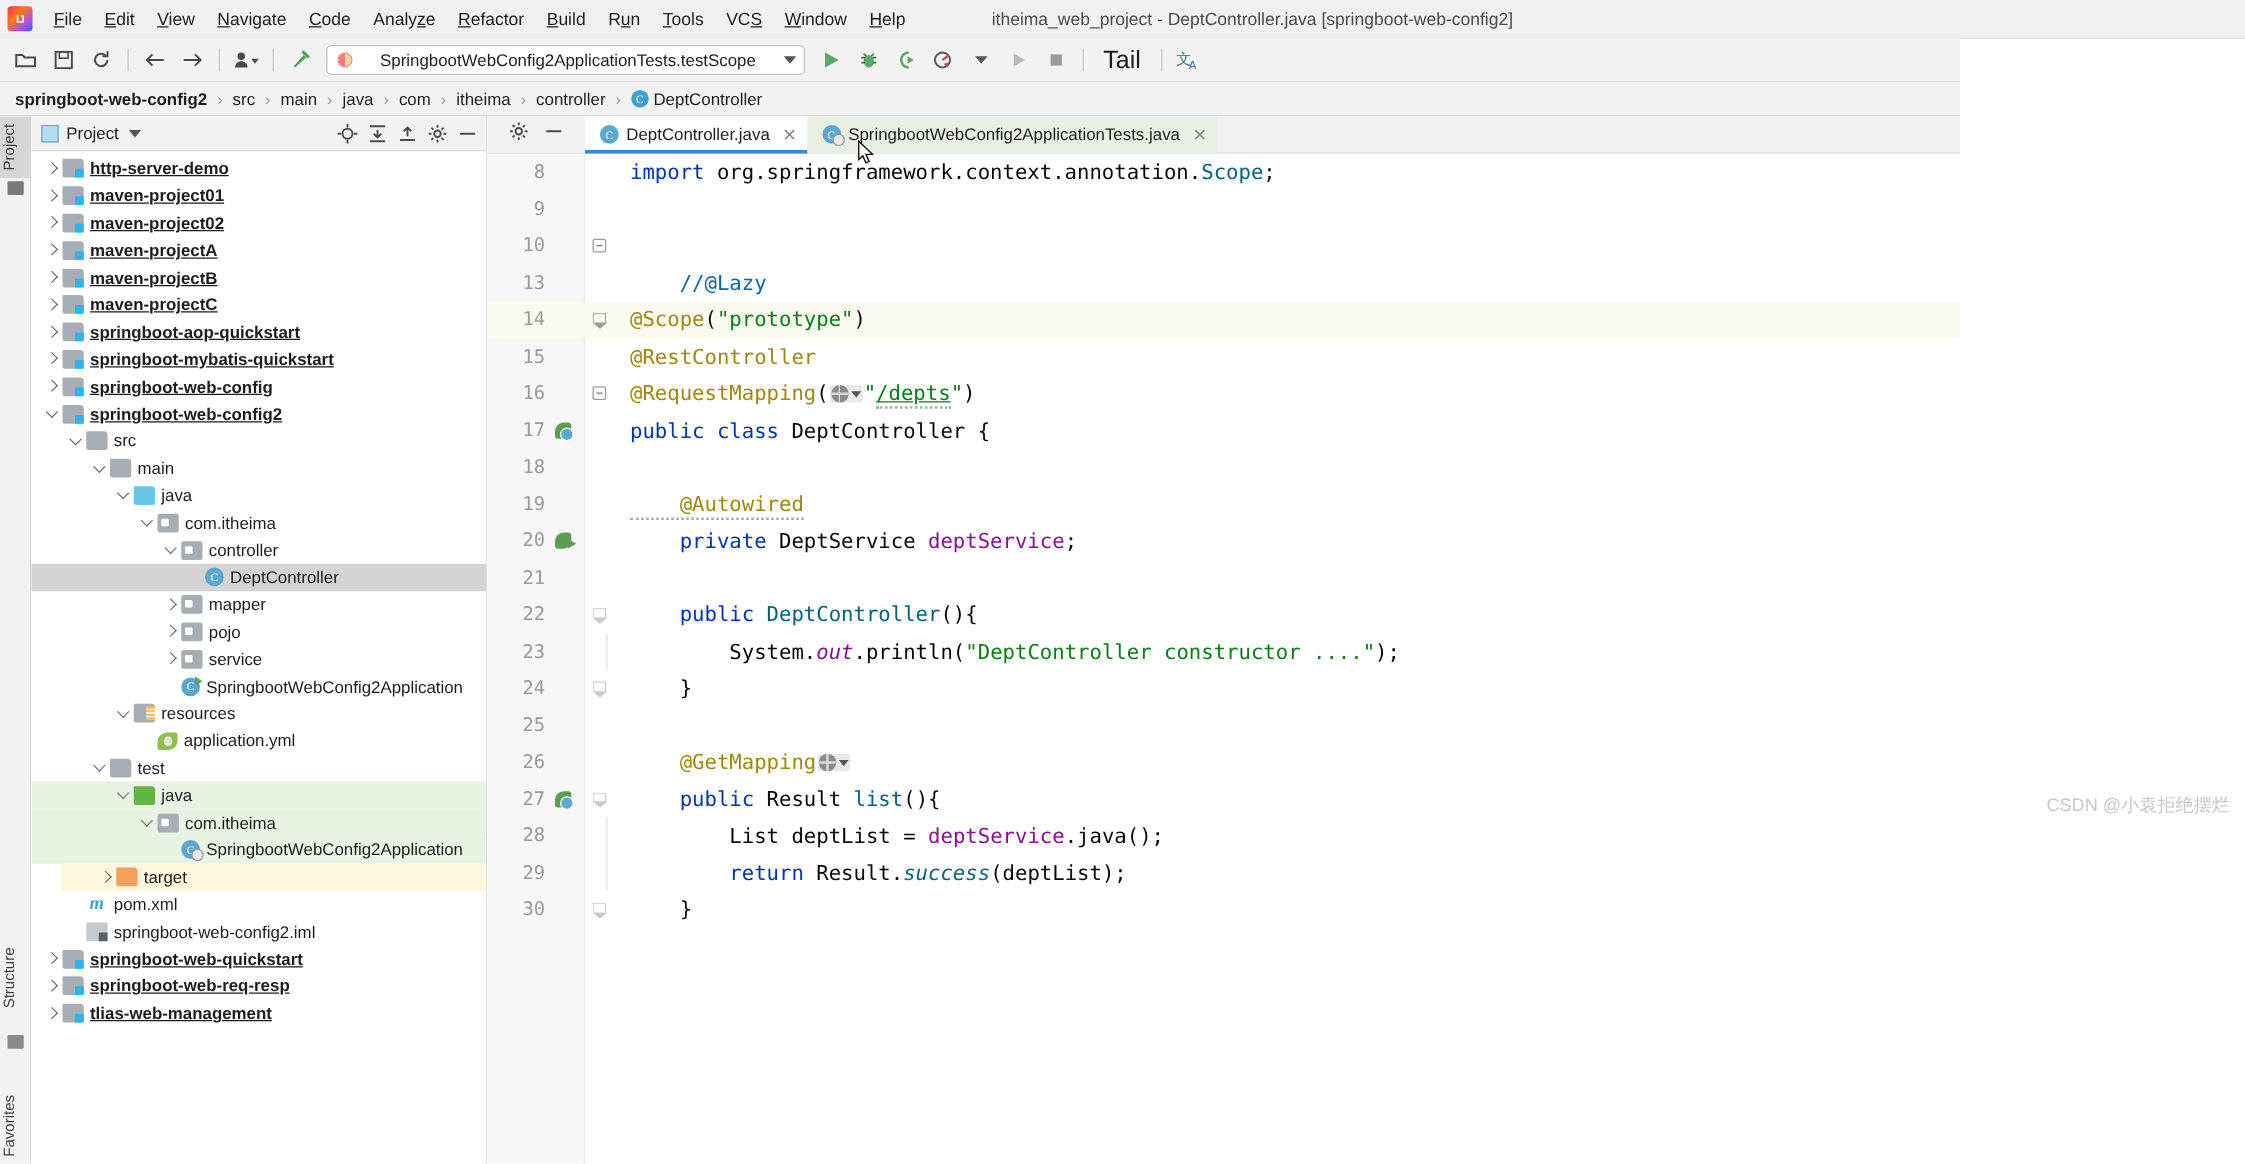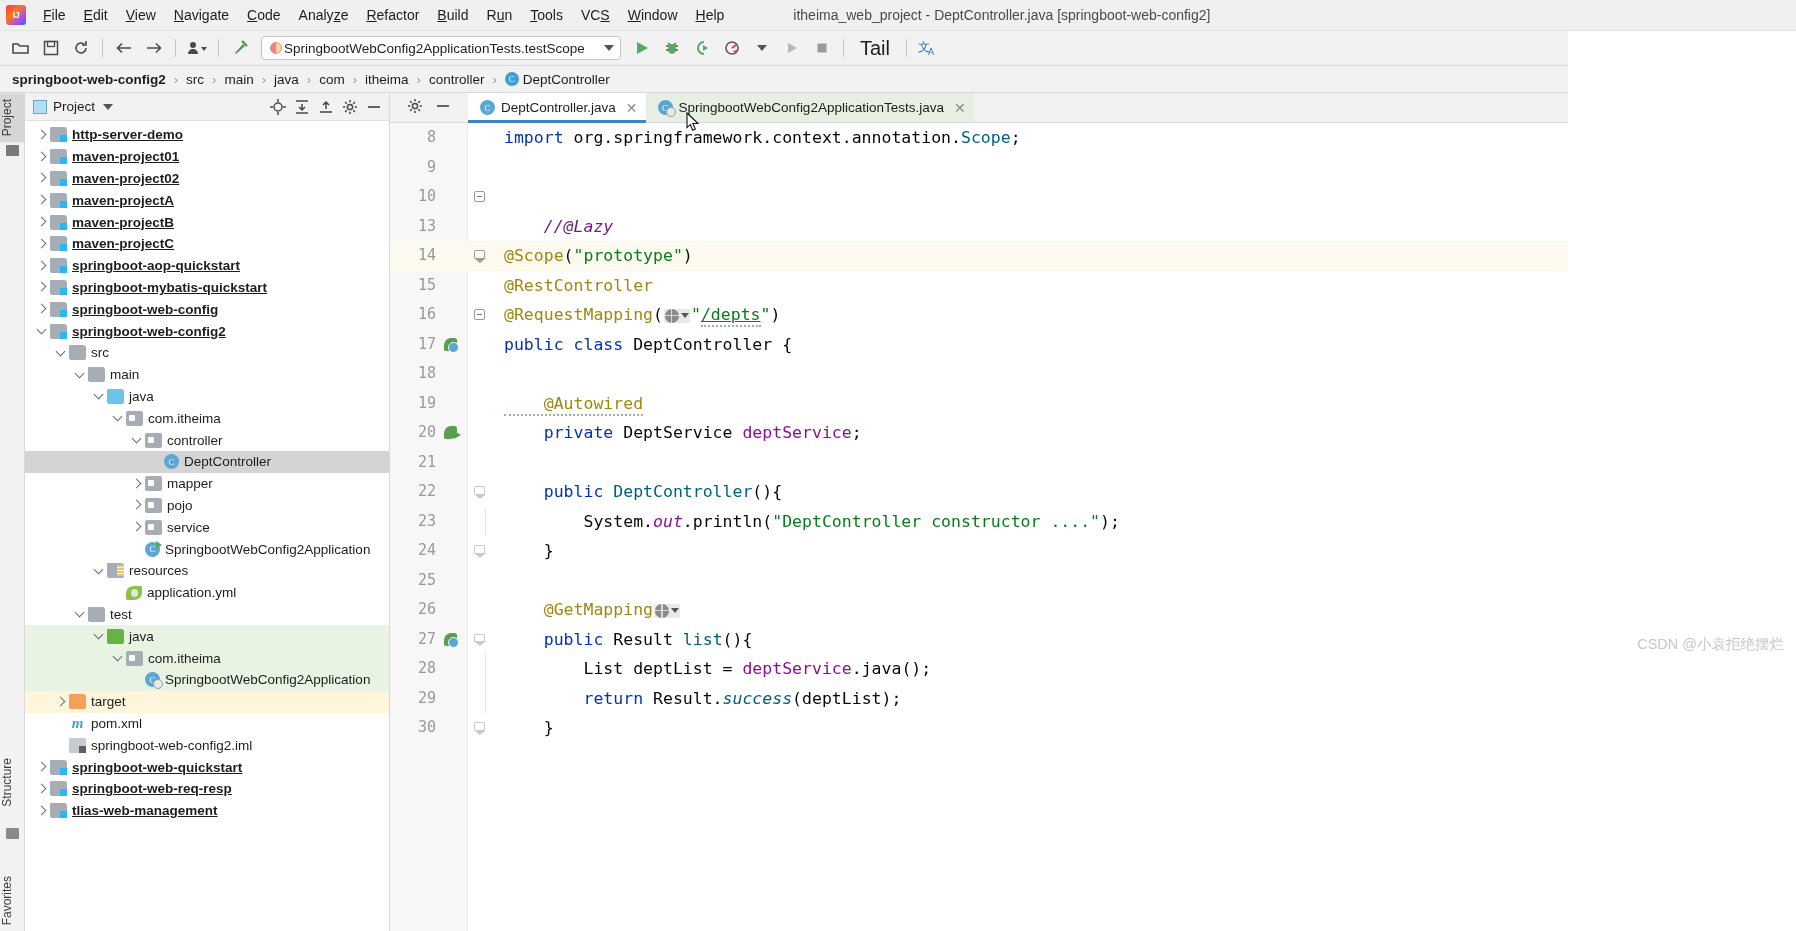--- a/index.html
+++ b/index.html
@@ -53,21 +53,21 @@
     border-bottom: 1px solid #d9d9d9; padding-left: 6px;
   }
   .tb-btn {
     width: 26px; height: 26px; display: flex; align-items: center;
     justify-content: center; margin: 0 2px; border-radius: 3px;
   }
   .tb-sep { width: 1px; height: 18px; background: #c9c9c9; margin: 0 6px; }
   .run-config {
     display: flex; align-items: center; height: 24px; min-width: 360px;
     background: #fff; border: 1px solid #c4c4c4; border-radius: 4px;
-    padding: 0 6px 0 8px; margin: 0 6px; gap: 2px;
+    padding: 0 6px 0 8px; margin: 0 6px; gap: 22px;
   }
   .run-config .rc-icon {
     width: 12px; height: 12px; border-radius: 50%;
     background: linear-gradient(90deg,#ff7a7a 50%, #ffd7a0 50%);
     border: 1px solid #e08a8a; flex: none;
   }
   .run-config .rc-text {
     font-size: 13.5px; color: #1d1d1d; flex: 1; white-space: nowrap;
   }
   .caret-down {
@@ -125,21 +125,21 @@
   .pp-actions { margin-left: auto; display: flex; align-items: center; gap: 6px; }
   .pp-act { width: 18px; height: 18px; display:flex; align-items:center; justify-content:center; }
 
   .tree { padding-top: 3px; font-size: 13.5px; color: #1d1d1d; }
   .tree-row {
     display: flex; align-items: center; height: 21.8px; white-space: nowrap;
     padding-right: 4px;
   }
   .tree-row.sel { background: #d4d4d4; }
   .tree-row.green { background: #e8f3e1; }
-  .tree-row.yellow { background: #fdf6dd; }
+  .tree-row.yellow { background: #fdf6dd; margin-left: 24px; }
   .tree-label { font-size: 13.5px; }
   .tree-label.b { font-weight: bold; text-decoration: underline; }
   .chev {
     width: 14px; height: 14px; flex: none; position: relative; margin-right: 1px;
   }
   .chev.r::before, .chev.d::before {
     content: ""; position: absolute; width: 6px; height: 6px;
     border-right: 1.6px solid #6e6e6e; border-bottom: 1.6px solid #6e6e6e;
     left: 3px; top: 3px;
   }
@@ -305,21 +305,21 @@
   }
   .indent-guide {
     position: absolute; left: 95px; top: 0; bottom: 0; width: 1px;
     background: #e4e4e4;
   }
 
   
   .kw  { color: #0033b3; }
   .ann { color: #9e880d; }
   .str { color: #067d17; }
-  .com { color: #701a75; font-style: italic; }
+  .com { color: #0369a1; }
   .fld { color: #871094; }
   .mth { color: #00627a; }
   .cls-n { color: #000; margin-top: 20px; }
   .plain { color: #080808; }
   .stat { color: #871094; font-style: italic; }
 
   .url-underline {
     color: #067d17; text-decoration: underline;
     text-decoration-color: #067d17;
   }

